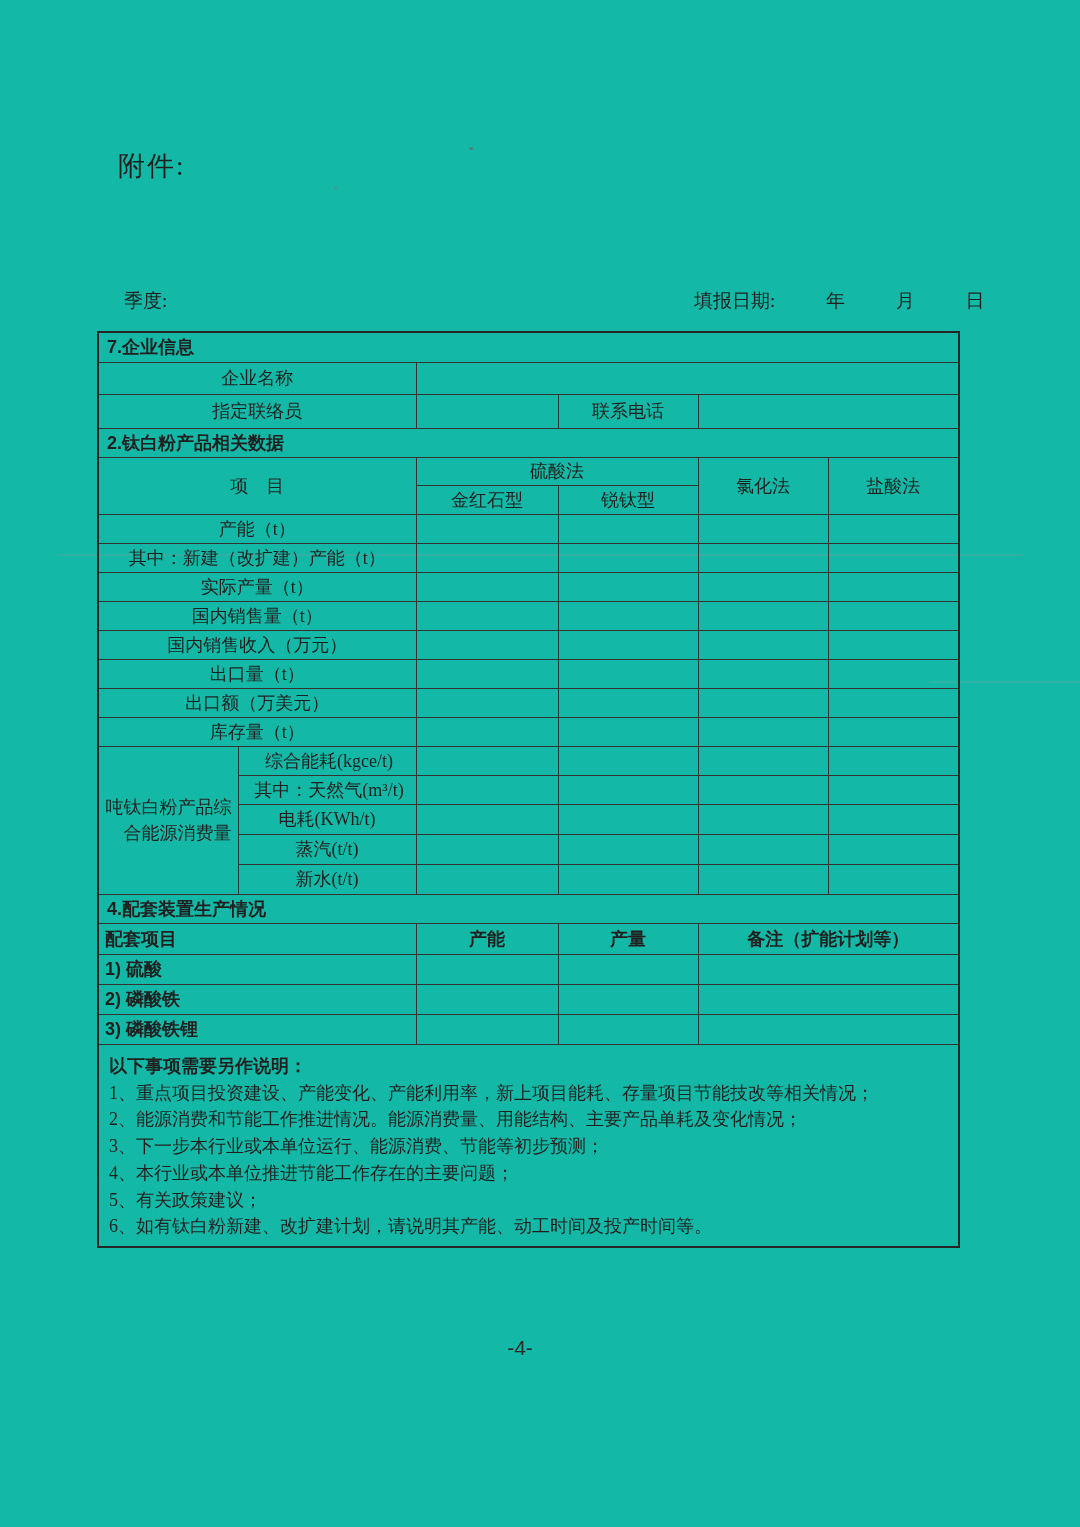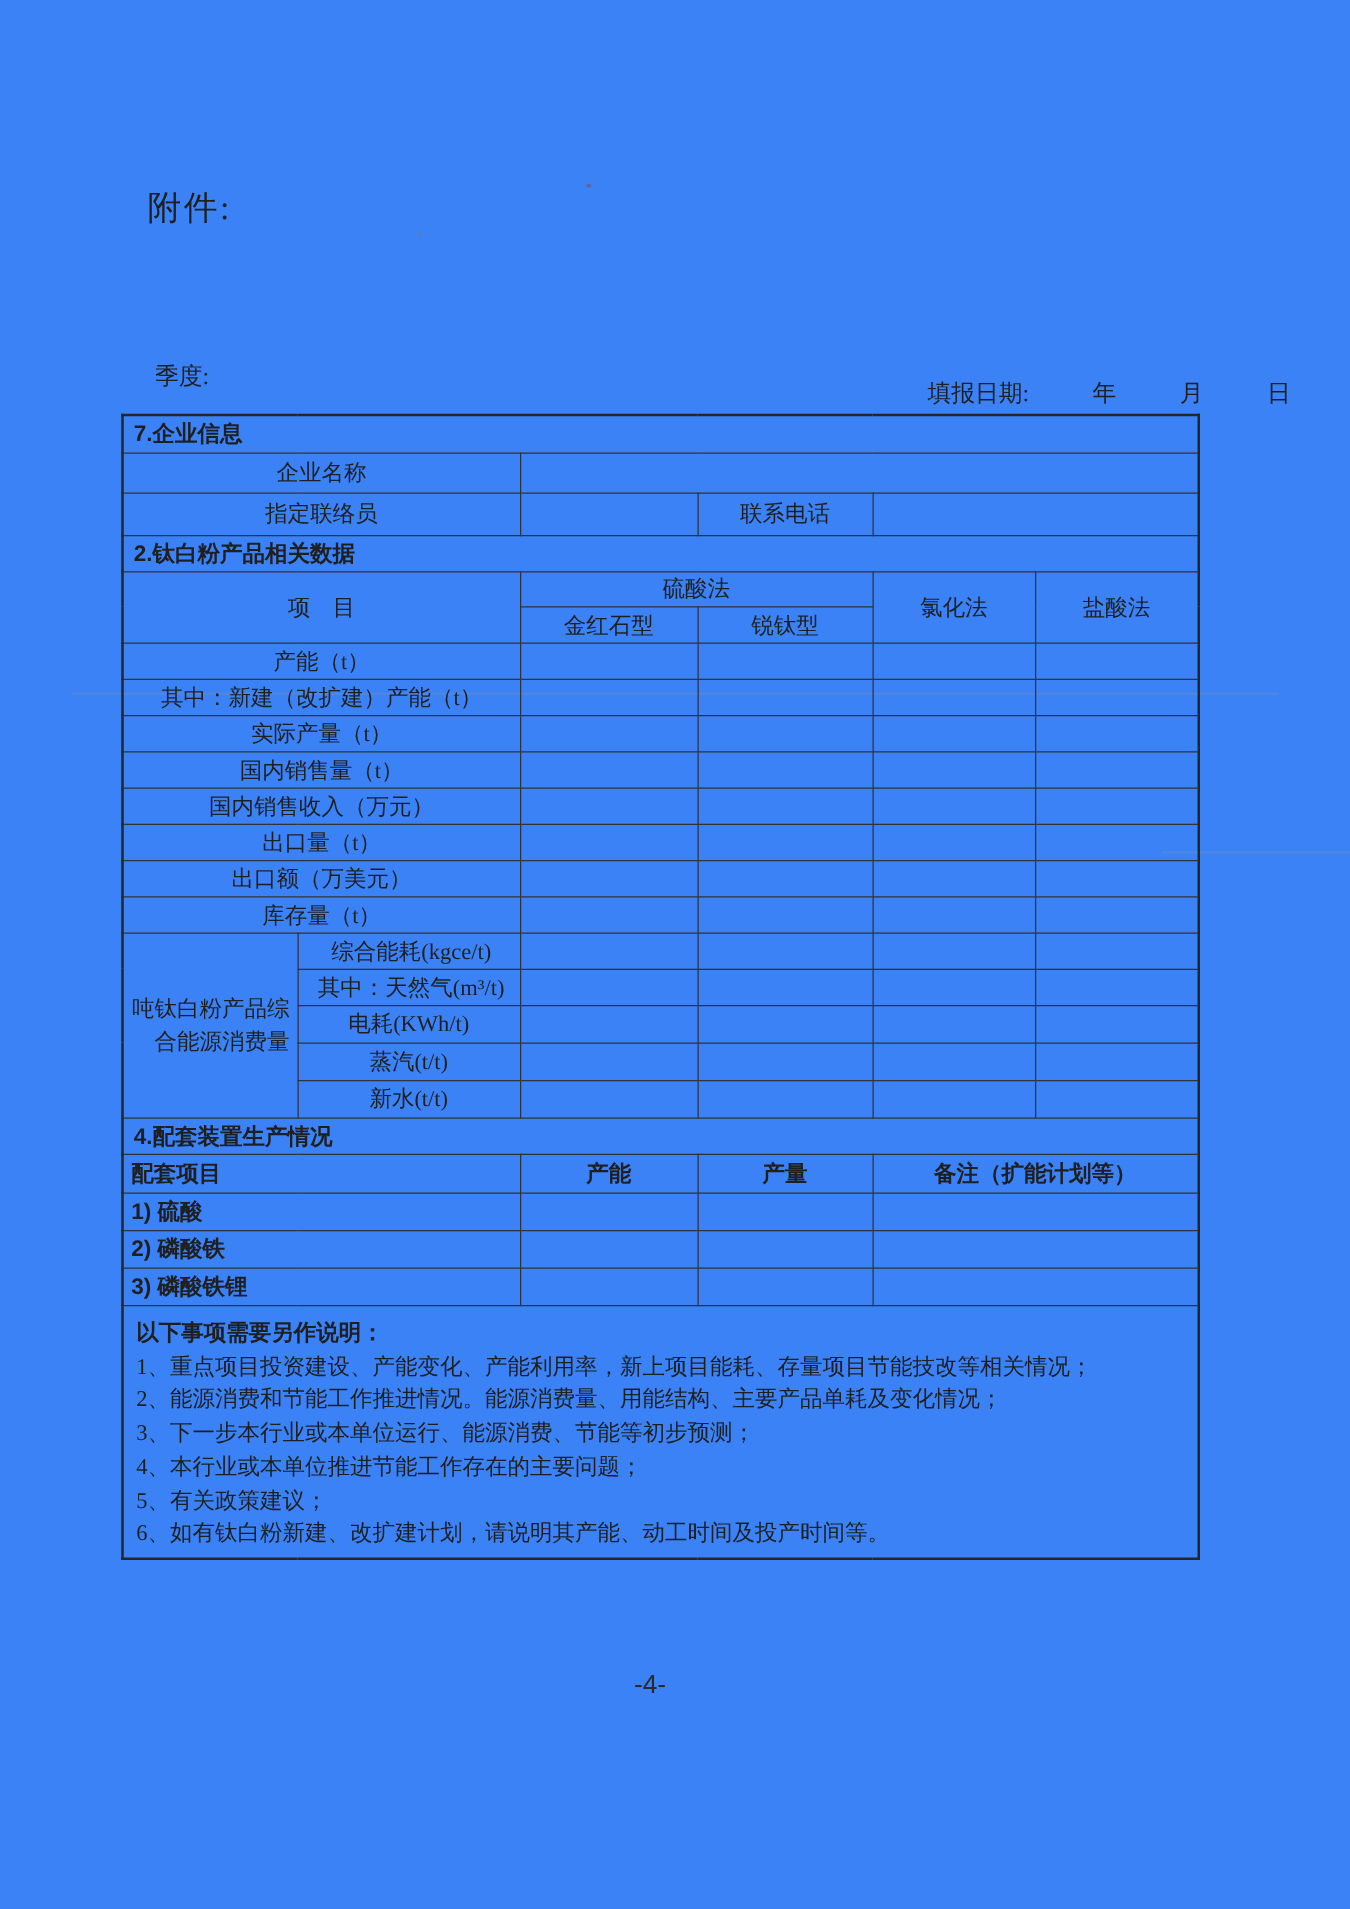--- a/index.html
+++ b/index.html
@@ -4,21 +4,21 @@
 <style>
   * { margin: 0; padding: 0; box-sizing: border-box; }
   html, body { background: #e8e8e6; }
   body { font-family: "Liberation Serif", "DejaVu Serif", serif; color: #1f1f1f; }
 
   .page {
     position: relative;
     width: 1080px;
     height: 1527px;
     margin: 0 auto;
-    background: #3b82f6;
+    background: #14b8a6;
     overflow: hidden;
   }
 
   .attachment {
     position: absolute;
     left: 118px; top: 148px;
     font-size: 27px;
     letter-spacing: 2px;
   }
 
@@ -33,21 +33,21 @@
   }
   .title-year {
     display: inline-block;
     padding: 0 30px;
     border-bottom: 2px solid #1f1f1f;
     font-weight: 700;
   }
 
   .meta-row { position: absolute; top: 288px; left: 0; right: 0; font-size: 19px; }
   .quarter-label { position: absolute; left: 124px; top: 0; }
-  .fill-date { position: absolute; left: 694px; top: 14px; white-space: nowrap; margin-left: 48px; }
+  .fill-date { position: absolute; left: 694px; top: 0; white-space: nowrap; }
   .fill-date .unit { display: inline-block; margin-left: 46px; }
   .fill-date .unit:first-of-type { margin-left: 40px; }
 
   table.form {
     position: absolute;
     left: 97px; top: 331px;
     width: 861px;
     border-collapse: collapse;
     table-layout: fixed;
     font-size: 18px;

